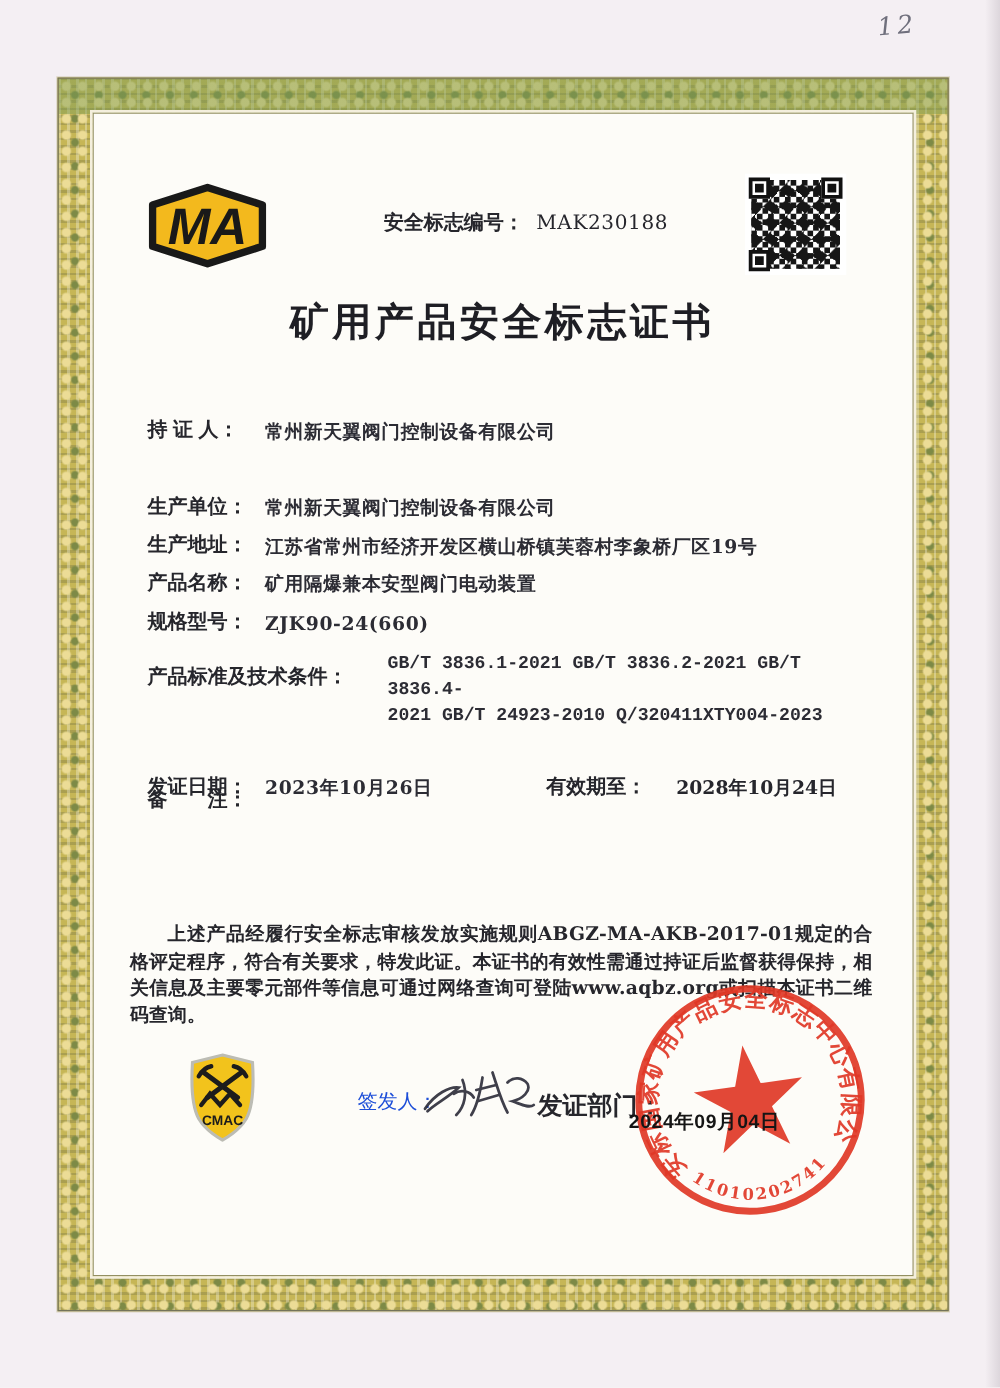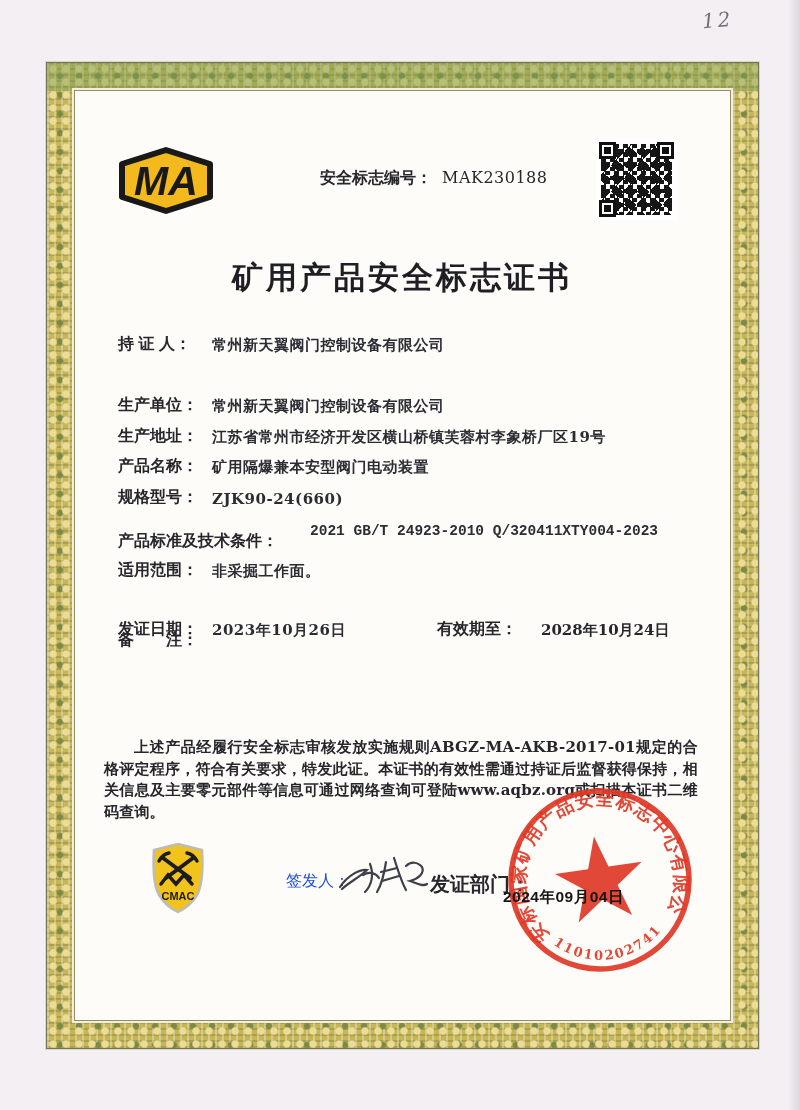--- a/index.html
+++ b/index.html
@@ -23,34 +23,34 @@
       radial-gradient(circle at 13px 13px,#7d8a46 2.5px,rgba(125,138,70,0) 4px),
       repeating-linear-gradient(90deg,rgba(255,255,250,.3) 0 2px,rgba(0,0,0,0) 2px 7px),
       repeating-linear-gradient(0deg,rgba(105,105,65,.3) 0 2px,rgba(0,0,0,0) 2px 6px);
     background-size:auto,13px 13px,19px 19px,auto,auto;
     border:1px solid #74745a;
     box-shadow:0 0 0 1px #dcd6c6;}
   .paper{position:absolute;inset:27px;background:#fdfcf8;border:1px solid #938f62;
     outline:2px solid #f4efdd;}
   
   .ma-logo{position:absolute;left:119px;top:146px;}
-  .cert-line{position:absolute;left:307px;top:168px;font-size:16px;color:#26262c;margin-left:13px;}
+  .cert-line{position:absolute;left:307px;top:168px;font-size:16px;color:#26262c;}
   .cert-line .lbl{font-weight:700;}
   .cert-line .val{font-family:"DejaVu Serif",serif;margin-left:10px;letter-spacing:.5px;}
   
   .qr{position:absolute;left:596px;top:139px;width:81px;height:81px;background:#fff;}
   .qr .noise{position:absolute;inset:5px;
     background-image:repeating-conic-gradient(#161616 0% 25%,rgba(0,0,0,0) 0% 50%),
       repeating-conic-gradient(from 45deg,#161616 0% 22%,rgba(0,0,0,0) 0% 50%);
     background-size:9px 9px,13px 13px;background-position:0 0,3px 2px;}
   .finder{position:absolute;width:17px;height:17px;background:#fff;border:3.5px solid #111;box-sizing:border-box;}
   .finder::after{content:"";position:absolute;inset:2px;background:#111;}
   .f-tl{left:3px;top:3px}.f-tr{right:3px;top:3px}.f-bl{left:3px;bottom:3px}
   
-  .title{position:absolute;left:74px;top:257px;width:656px;text-align:center;
+  .title{position:absolute;left:74px;top:237px;width:656px;text-align:center;
     font-family:"DejaVu Serif",serif;font-weight:800;font-size:31px;color:#1e1e24;letter-spacing:3px;}
   
   .row{position:absolute;left:118px;display:flex;align-items:flex-end;font-size:16px;color:#26262c;white-space:nowrap;}
   .row .lbl{font-weight:700;width:94px;flex:0 0 94px;}
   .row .val{font-family:"DejaVu Serif",serif;font-weight:700;font-size:15px;color:#2c2c34;letter-spacing:.5px;}
   .std-lbl{position:absolute;left:118px;top:531px;font-size:16px;font-weight:700;color:#26262c;}
   .std-val{position:absolute;left:310px;top:521px;width:400px;
     font-family:"Liberation Mono",monospace;font-size:14.5px;font-weight:700;color:#2c2c34;line-height:21px;}
   .dates .lbl2{font-weight:700;margin-left:64px;}
   .dates .val2{font-family:"DejaVu Serif",serif;font-weight:700;font-size:15px;margin-left:24px;}
@@ -114,27 +114,24 @@
     <span class="lbl">产品名称：</span>
     <span class="val">矿用隔爆兼本安型阀门电动装置</span>
   </div>
   <div class="row" style="top:487px">
     <span class="lbl">规格型号：</span>
     <span class="val">ZJK90-24(660)</span>
   </div>
 
   <div class="std-lbl">产品标准及技术条件：</div>
   <div class="std-val">
+    <div>GB/T 3836.1-2021 GB/T 3836.2-2021 GB/T 3836.4-</div>
     <div>2021 GB/T 24923-2010 Q/320411XTY004-2023</div>
   </div>
 
-  <div class="row" style="top:560px">
-    <span class="lbl">适用范围：</span>
-    <span class="val">非采掘工作面。</span>
-  </div>
 
   <div class="row dates" style="top:597px">
     <span class="lbl">发证日期：</span>
     <span class="val">2023年10月26日</span>
     <span class="lbl2">有效期至：</span>
     <span class="val2">2028年10月24日</span>
   </div>
 
   <div class="row" style="top:630px">
     <span class="lbl" style="width:110px;flex:0 0 110px">备　　注：</span>

